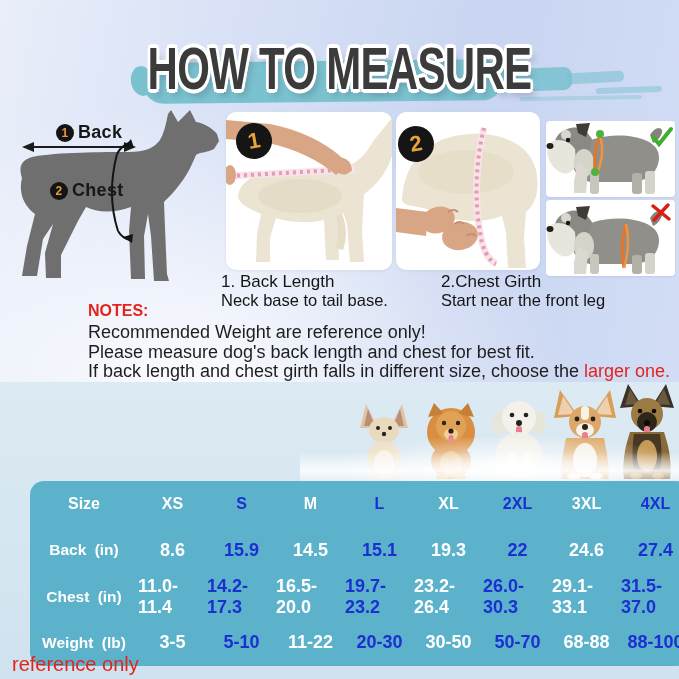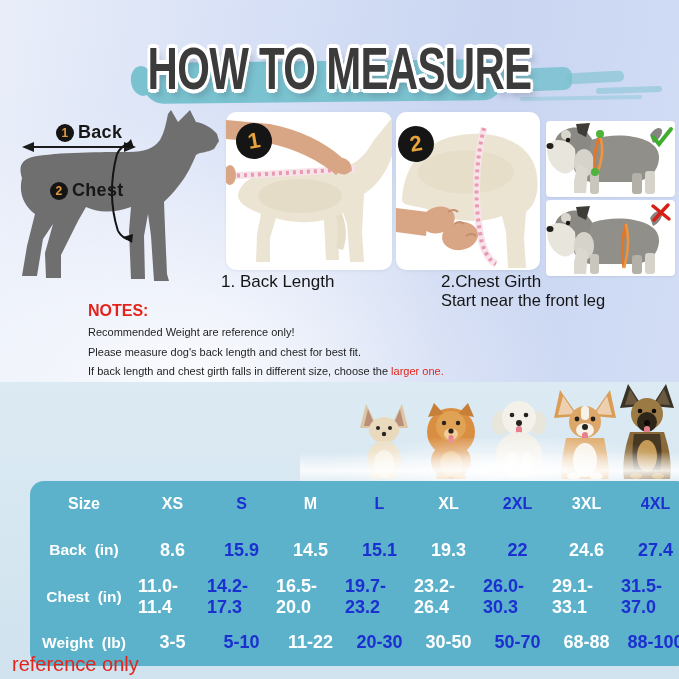--- a/index.html
+++ b/index.html
@@ -42,21 +42,21 @@
   .s2{left:546px;top:200px;width:129px;height:76px;}
   .s-card svg{display:block;width:100%;height:100%;}
   
   .caption{position:absolute;width:180px;text-align:left;color:#151515;}
   .cap1{left:221px;top:272px;}
   .cap2{left:441px;top:272px;}
   .cap-title{font-size:17px;line-height:19px;}
   .cap-sub{font-size:16.5px;line-height:18px;}
   .notes{position:absolute;left:88px;top:302px;}
   .notes-heading{color:#e3241d;font-weight:bold;font-size:16px;line-height:18px;margin-bottom:3px;}
-  .notes-line{font-size:11px;line-height:19.5px;color:#1e1e1e;}
+  .notes-line{font-size:18px;line-height:19.5px;color:#1e1e1e;}
   .red{color:#e3241d;}
   
   .dogrow svg{position:absolute;}
   .dog1{left:358px;top:402px;}
   .dog2{left:420px;top:398px;}
   .dog3{left:486px;top:392px;}
   .dog4{left:552px;top:388px;}
   .dog5{left:618px;top:384px;}
   .mist{position:absolute;left:335px;top:438px;width:344px;height:50px;
     background:radial-gradient(70% 90% at 50% 60%, rgba(255,255,255,.95) 0%, rgba(255,255,255,0) 75%);}
@@ -195,20 +195,21 @@
       <rect x="86" y="55" width="10" height="19" rx="3" fill="#b3b0a7"></rect>
       <rect x="99" y="53" width="10" height="21" rx="3" fill="#d6d3ca"></rect>
       <path d="M80,24 C76,38 75,52 78,68" stroke="#e2772a" stroke-width="3" fill="none"></path>
       <path d="M80,24 C84,40 82,54 78,68" stroke="#ef9540" stroke-width="2.5" fill="none"></path>
       <path d="M107,6 L123,19 M122,5 L108,20" stroke="#d81f15" stroke-width="3.5" stroke-linecap="round"></path>
     </svg>
   </div>
 
   <div class="caption cap1">
     <div class="cap-title">1. Back Length</div>
+    <div class="cap-sub">Neck base to tail base.</div>
   </div>
   <div class="caption cap2">
     <div class="cap-title">2.Chest Girth</div>
     <div class="cap-sub">Start near the front leg</div>
   </div>
 
   <div class="notes">
     <div class="notes-heading">NOTES:</div>
     <div class="notes-line">Recommended Weight are reference only!</div>
     <div class="notes-line">Please measure dog's back length and chest for best fit.</div>

